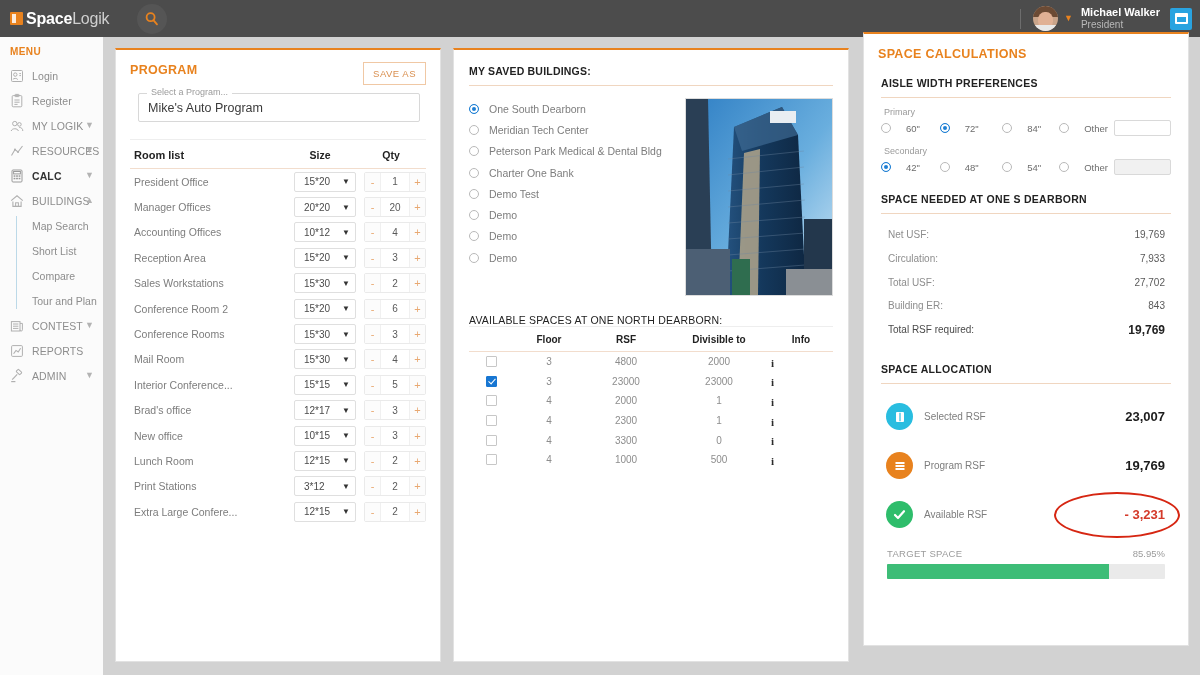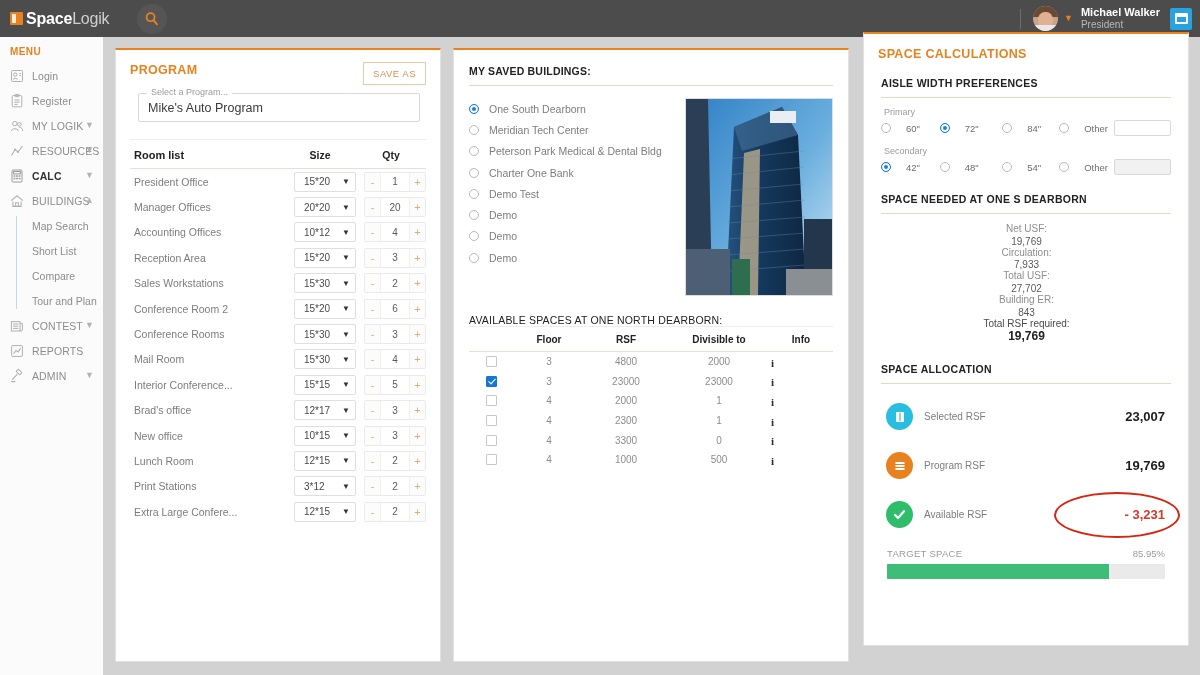--- a/index.html
+++ b/index.html
@@ -184,21 +184,21 @@
   .opt { display: flex; align-items: center; cursor: pointer; }
   .opt .lbl { font-size: 9.5px; color: #6d6d6d; margin-left: 5px; }
   .opt-w1 { width: 64px; }
   .opt-w2 { width: 68px; }
   .opt-w3 { width: 62px; }
   .other-inp {
     width: 62px; height: 16px; border: 1px solid #d9d9d9; border-radius: 2px;
     background: #fff; margin-left: 6px;
   }
   .other-inp.grey { background: #f1f1f1; }
-  .need-row { display: flex; justify-content: space-between; align-items: center; padding: 0 23px 0 24px; height: 23.7px; flex-direction: column; }
+  .need-row { display: flex; justify-content: space-between; align-items: center; padding: 0 23px 0 24px; height: 23.7px; }
   .need-lbl { font-size: 10px; color: #8d8d8d; }
   .need-val { font-size: 10px; color: #5a5a5a; }
   .need-row.total .need-lbl { color: #4a4a4a; }
   .need-row.total .need-val { font-size: 12px; font-weight: bold; color: #222; }
   .alloc-row { display: flex; align-items: center; padding: 0 23px 0 22px; height: 49px; }
   .alloc-ico {
     width: 27px; height: 27px; border-radius: 50%; display: flex;
     align-items: center; justify-content: center; flex: none; margin-right: 11px;
   }
   .alloc-lbl { font-size: 10px; color: #7d7d7d; flex: 1; }

